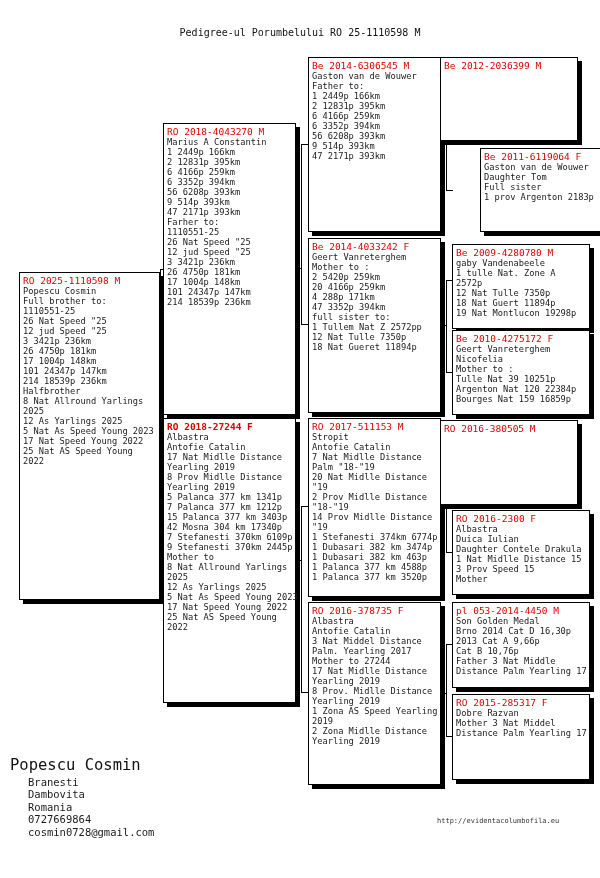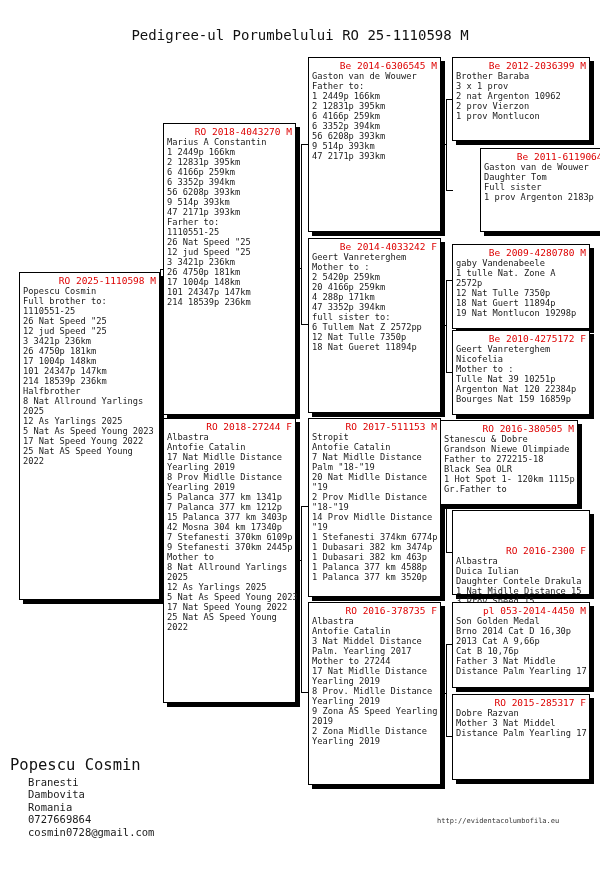--- a/index.html
+++ b/index.html
@@ -2,29 +2,29 @@
 <html><head>
 <meta charset="utf-8">
 <style>
   html,body{margin:0;padding:0;}
   body{
     width:600px;height:878px;position:relative;background:#ffffff;
     font-family:"DejaVu Sans Mono", monospace;color:#1a1a1a;overflow:hidden;
   }
   .title{
     position:absolute;top:27px;left:0;width:600px;text-align:center;
-    font-size:14px;color:#111;white-space:pre;
+    font-size:10px;color:#111;white-space:pre;
   }
   .pbox{
     position:absolute;box-sizing:border-box;background:#ffffff;
     border:1px solid #000;box-shadow:4px 4px 0 #000;z-index:2;
     padding:2px 0 0 3px;overflow:visible;
   }
   .ring{
-    font-size:9.5px;line-height:11px;text-align:right;white-space:pre;
+    font-size:9.5px;line-height:11px;text-align:left;white-space:pre;
     color:#dd0000;padding-right:3px;
   }
   .blines{font-size:8.7px;}
   .blines div{line-height:10px;white-space:pre;}
   .conn{position:absolute;background:#000;z-index:1;}
   .owner-name{position:absolute;left:10px;top:756px;font-size:15.5px;color:#111;}
   .owner-lines{position:absolute;left:12px;top:776px;font-size:10.5px;}
   .owner-lines div{line-height:12.4px;white-space:pre;padding-left:16px;}
   .site-url{position:absolute;left:437px;top:817px;font-size:7px;color:#333;text-decoration:none;text-align:right;}
 </style>
@@ -104,21 +104,21 @@
       <div>26 Nat Speed "25</div>
       <div>12 jud Speed "25</div>
       <div>3 3421p 236km</div>
       <div>26 4750p 181km</div>
       <div>17 1004p 148km</div>
       <div>101 24347p 147km</div>
       <div>214 18539p 236km</div>
     </div>
 </div>
 <div class="pbox" style="left:163px;top:418px;width:133px;height:285px">
-  <div class="ring" style="color: rgb(221, 0, 0);">RO 2018-27244 F</div>
+  <div class="ring" style="color: rgb(221, 0, 0); font-weight: bold;">RO 2018-27244 F</div>
   <div class="blines">
       <div>Albastra</div>
       <div>Antofie Catalin</div>
       <div>17 Nat Midlle Distance</div>
       <div>Yearling 2019</div>
       <div>8 Prov Midlle Distance</div>
       <div>Yearling 2019</div>
       <div>5 Palanca 377 km 1341p</div>
       <div>7 Palanca 377 km 1212p</div>
       <div>15 Palanca 377 km 3403p</div>
@@ -153,21 +153,21 @@
 <div class="pbox" style="left:308px;top:238px;width:133px;height:175px">
   <div class="ring" style="color: rgb(221, 0, 0);">Be 2014-4033242 F</div>
   <div class="blines">
       <div>Geert Vanreterghem</div>
       <div>Mother to :</div>
       <div>2 5420p 259km</div>
       <div>20 4166p 259km</div>
       <div>4 288p 171km</div>
       <div>47 3352p 394km</div>
       <div>full sister to:</div>
-      <div>6 Tullem Nat Z 2572pp</div>
+      <div>1 Tullem Nat Z 2572pp</div>
       <div>12 Nat Tulle 7350p</div>
       <div>18 Nat Gueret 11894p</div>
     </div>
 </div>
 <div class="pbox" style="left:308px;top:418px;width:133px;height:179px">
   <div class="ring" style="color: rgb(221, 0, 0);">RO 2017-511153 M</div>
   <div class="blines">
       <div>Stropit</div>
       <div>Antofie Catalin</div>
       <div>7 Nat Midlle Distance</div>
@@ -190,36 +190,29 @@
   <div class="blines">
       <div>Albastra</div>
       <div>Antofie Catalin</div>
       <div>3 Nat Middel Distance</div>
       <div>Palm. Yearling 2017</div>
       <div>Mother to 27244</div>
       <div>17 Nat Midlle Distance</div>
       <div>Yearling 2019</div>
       <div>8 Prov. Midlle Distance</div>
       <div>Yearling 2019</div>
-      <div>9 Zona AS Speed Yearling</div>
+      <div>1 Zona AS Speed Yearling</div>
       <div>2019</div>
       <div>2 Zona Midlle Distance</div>
       <div>Yearling 2019</div>
     </div>
 </div>
 
-<div class="pbox" style="left:452px;top:57px;width:138px;height:84px">
+<div class="pbox" style="left:440px;top:57px;width:138px;height:84px">
   <div class="ring" style="color: rgb(221, 0, 0);">Be 2012-2036399 M</div>
-  <div class="blines">
-      <div>Brother Baraba</div>
-      <div>3 x 1 prov</div>
-      <div>2 nat Argenton 10962</div>
-      <div>2 prov Vierzon</div>
-      <div>1 prov Montlucon</div>
-    </div>
 </div>
 <div class="pbox" style="left:480px;top:148px;width:138px;height:84px">
   <div class="ring" style="color: rgb(221, 0, 0);">Be 2011-6119064 F</div>
   <div class="blines">
       <div>Gaston van de Wouwer</div>
       <div>Daughter Tom</div>
       <div>Full sister</div>
       <div>1 prov Argenton 2183p</div>
     </div>
 </div>
@@ -240,31 +233,23 @@
       <div>Geert Vanreterghem</div>
       <div>Nicofelia</div>
       <div>Mother to :</div>
       <div>Tulle Nat 39 10251p</div>
       <div>Argenton Nat 120 22384p</div>
       <div>Bourges Nat 159 16859p</div>
     </div>
 </div>
 <div class="pbox" style="left:440px;top:420px;width:138px;height:85px">
   <div class="ring" style="color: rgb(221, 0, 0);">RO 2016-380505 M</div>
-  <div class="blines">
-      <div>Stanescu &amp; Dobre</div>
-      <div>Grandson Niewe Olimpiade</div>
-      <div>Father to 272215-18</div>
-      <div>Black Sea OLR</div>
-      <div>1 Hot Spot 1- 120km 1115p</div>
-      <div>Gr.Father to</div>
-    </div>
 </div>
 <div class="pbox" style="left:452px;top:510px;width:138px;height:85px">
-  <div class="ring" style="color: rgb(221, 0, 0); margin-top: 32px;">RO 2016-2300 F</div>
+  <div class="ring" style="color: rgb(221, 0, 0);">RO 2016-2300 F</div>
   <div class="blines">
       <div>Albastra</div>
       <div>Duica Iulian</div>
       <div>Daughter Contele Drakula</div>
       <div>1 Nat Midlle Distance 15</div>
       <div>3 Prov Speed 15</div>
       <div>Mother</div>
     </div>
 </div>
 <div class="pbox" style="left:452px;top:602px;width:138px;height:86px">

